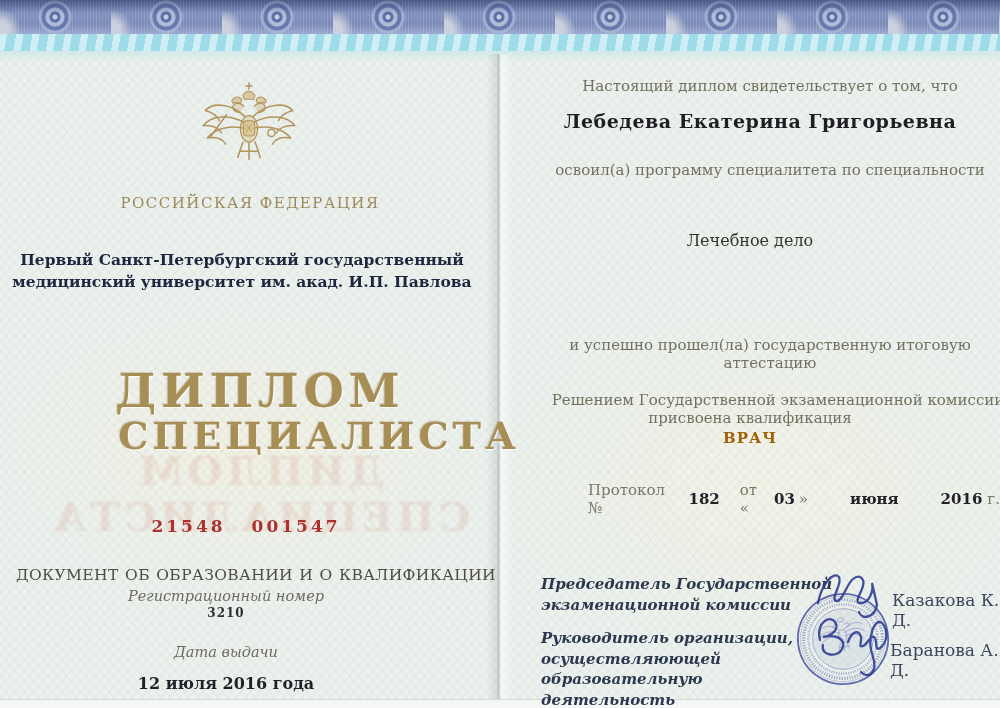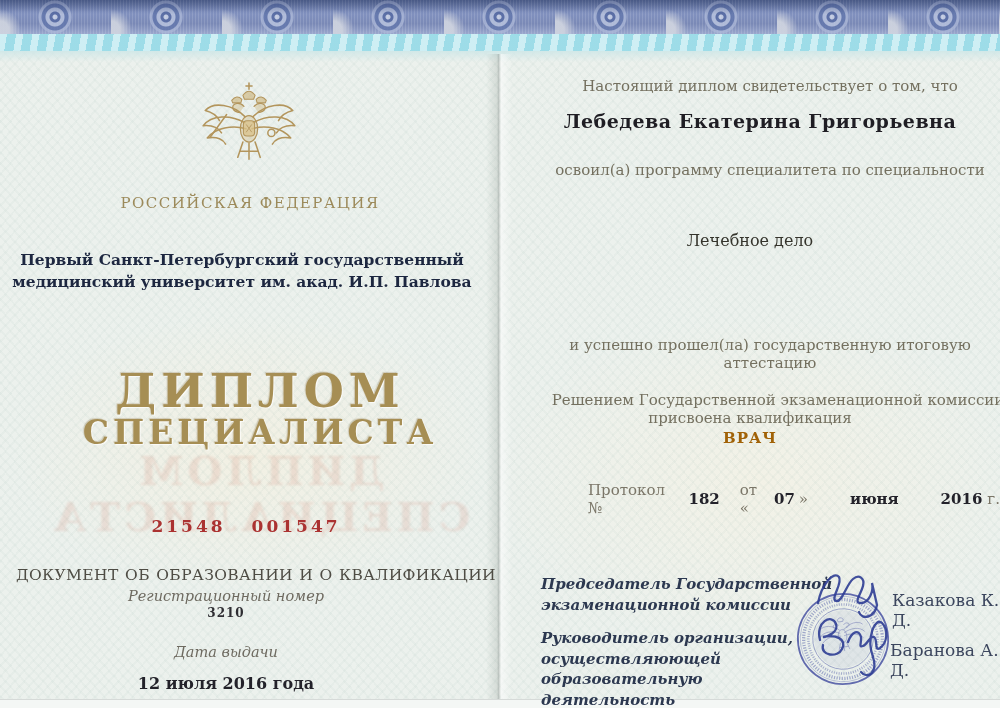--- a/index.html
+++ b/index.html
@@ -56,21 +56,21 @@
   .pg-right{left:500px;width:500px;}
   .abs{position:absolute;}
   .ctr{text-align:center;}
 
   
   .country{color:#9c8a5a;font-size:15px;letter-spacing:1.5px;}
   .univ{color:#1d2740;font-weight:bold;font-size:15.5px;line-height:1.45;}
   .dip-title{color:#a68e54;font-weight:bold;letter-spacing:5px;line-height:1.06;
     text-shadow:1px 1px 1px rgba(255,255,255,.8), -1px -1px 1px rgba(120,92,40,.25);}
   .dip-title .l1{font-size:46px;}
-  .dip-title .l2{font-size:33px;letter-spacing:4px;}
+  .dip-title .l2{font-size:38px;letter-spacing:4px;text-align:right;}
   .ghost{
     color:rgba(205,120,100,.16);font-weight:bold;font-size:40px;letter-spacing:4px;
     transform:scaleX(-1);filter:blur(1.2px);line-height:1.15;
   }
   .serials{display:flex;justify-content:center;gap:26px;color:#ab3231;font-weight:bold;
     font-size:17px;letter-spacing:3px;}
   .doc-caption{color:#4e4c44;font-size:15.5px;letter-spacing:.4px;word-spacing:1px;margin-top:12px;}
   .small-label{color:#6e6a60;font-style:italic;font-size:14.5px;}
   .reg-value{color:#2f2e33;font-weight:bold;font-size:12px;letter-spacing:1px;}
   .issue-value{color:#23222a;font-weight:bold;font-size:16px;}
@@ -164,21 +164,21 @@
   <div class="abs ctr faded" style="left:40px;top:336px;width:460px;">и успешно прошел(ла) государственную итоговую аттестацию</div>
 
   <div class="abs ctr faded" style="left:0;top:391px;width:556px;">Решением Государственной экзаменационной комиссии</div>
   <div class="abs ctr faded" style="left:0;top:409px;width:500px;">присвоена квалификация</div>
   <div class="abs ctr qual" style="left:0;top:429px;width:500px;">ВРАЧ</div>
 
   <div class="abs proto" style="left:88px;top:481px;">
     <span>Протокол №</span>
     <b style="margin-left:8px;">182</b>
     <span style="margin-left:20px;">от «</span>
-    <b style="margin-left:4px;">07</b>
+    <b style="margin-left:4px;">03</b>
     <span style="margin-left:4px;">»</span>
     <b style="margin-left:42px;">июня</b>
     <b style="margin-left:42px;">2016</b>
     <span style="margin-left:5px;">г.</span>
   </div>
 
   <div class="abs role" style="left:41px;top:574px;width:300px;">
     <div>Председатель Государственной</div>
     <div>экзаменационной комиссии</div>
   </div>

